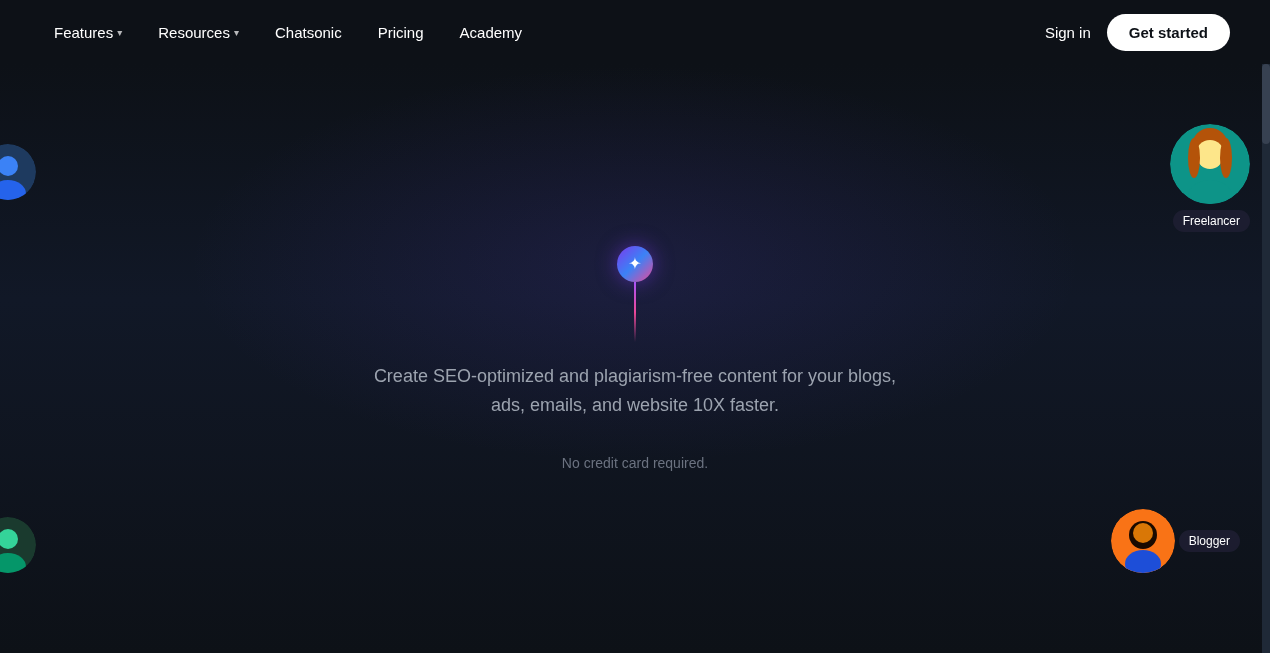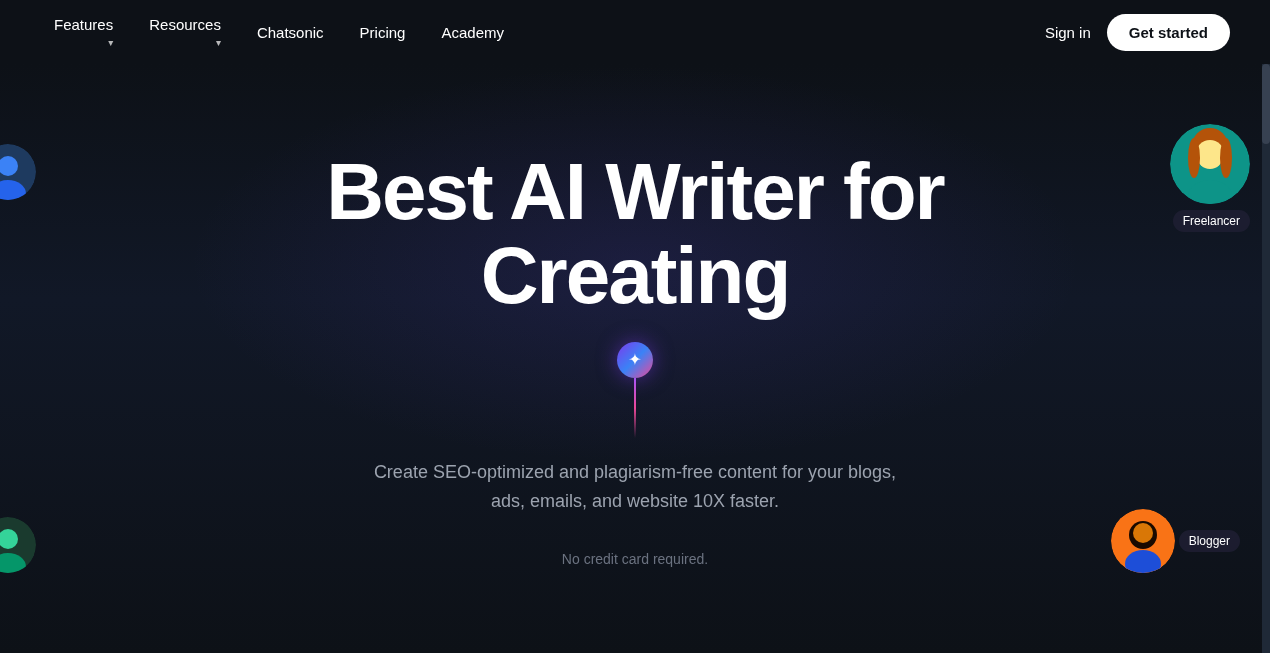--- a/index.html
+++ b/index.html
@@ -54,29 +54,28 @@
 
     .nav-links {
       display: flex;
       align-items: center;
       gap: 8px;
       flex: 1;
     }
 
     .nav-item {
       display: flex;
-      align-items: flex-end;
+      align-items: center;
       gap: 4px;
       padding: 8px 14px;
       color: #ffffff;
       font-size: 15px;
       cursor: pointer;
       border-radius: 6px;
       text-decoration: none;
-      flex-direction: column;
     }
 
     .chevron {
       font-size: 10px;
       opacity: 0.7;
     }
 
     .nav-right {
       display: flex;
       align-items: center;
@@ -373,21 +372,20 @@
 
         <ellipse cx="32" cy="58" rx="18" ry="14" fill="#f97316"></ellipse>
 
         <ellipse cx="32" cy="55" rx="18" ry="14" fill="#1d4ed8"></ellipse>
       </svg>
     </div>
     <span class="avatar-label">Blogger</span>
   </div>
 
   <div class="hero-content">
-    <h1 class="hero-headline">Best AI Writer for Creating</h1>
 
     
     <div class="cursor-pin">
       <div class="cursor-circle">
         <span>✦</span>
       </div>
       <div class="cursor-line"></div>
     </div>
 
     <p class="hero-sub">Create SEO-optimized and plagiarism-free content for your blogs, ads, emails, and website 10X faster.</p>

